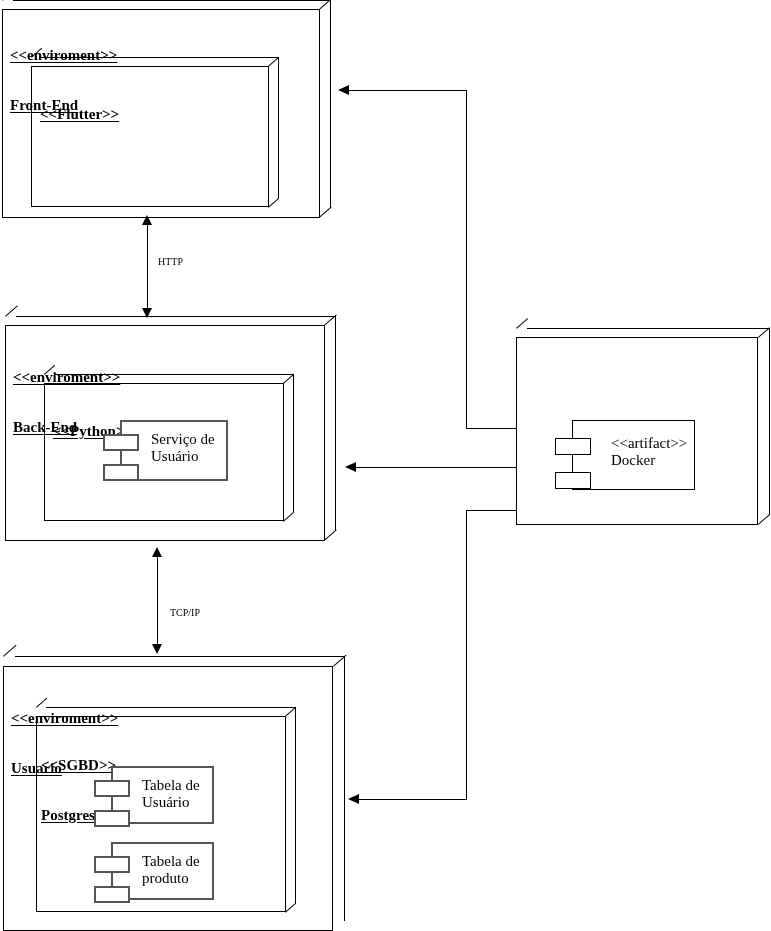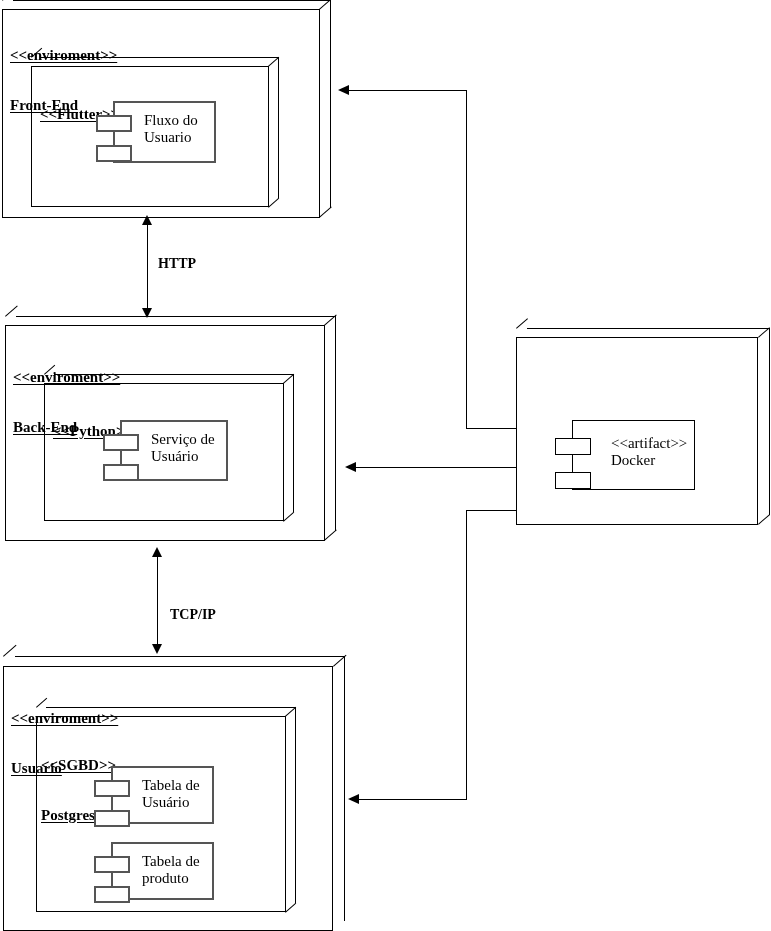--- a/index.html
+++ b/index.html
@@ -131,22 +131,22 @@
     border-bottom: 10px solid #000000;
   }
   .arrow.down {
     border-left: 5px solid transparent;
     border-right: 5px solid transparent;
     border-top: 10px solid #000000;
   }
 
   .conn-label {
     position: absolute;
-    font-weight: bold;
-    font-size: 14px;
+    font-weight: normal;
+    font-size: 10px;
     color: #000000;
     z-index: 7;
     white-space: nowrap;
   }
 </style>
 </head>
 <body>
 
 <div id="canvas">
 
@@ -169,27 +169,20 @@
     <div class="edge" style="left:247px; top:0px; width:1px; height:141px;"></div>
     <div class="edge" style="left:0px; top:0px; width:14px; height:1px; transform:rotate(-41deg); transform-origin:0 0;"></div>
     <div class="edge" style="left:237px; top:9px; width:14px; height:1px; transform:rotate(-41deg); transform-origin:0 0;"></div>
     <div class="edge" style="left:237px; top:150px; width:14px; height:1px; transform:rotate(-41deg); transform-origin:0 0;"></div>
     <div class="front" style="top:9px; height:141px; width:238px;"></div>
     <div class="node-label" style="left:9px; top:15px; font-size:15px;">
       <span class="stereo">&lt;&lt;Flutter&gt;&gt;</span>
     </div>
   </div>
 
-  <div class="component" style="left:96px; top:101px; width:120px; height:62px;">
-    <div class="body"></div>
-    <div class="tab t1"></div>
-    <div class="tab t2"></div>
-    <div class="ctext">Fluxo do
-Usuario</div>
-  </div>
 
   <div class="node" style="left:5px; top:316px; width:320px; height:225px;">
     <div class="edge" style="left:11px; top:0px; width:320px; height:1px;"></div>
     <div class="edge" style="left:330px; top:0px; width:1px; height:215px;"></div>
     <div class="edge" style="left:0px; top:0px; width:16px; height:1px; transform:rotate(-41deg); transform-origin:0 0;"></div>
     <div class="edge" style="left:319px; top:9px; width:16px; height:1px; transform:rotate(-41deg); transform-origin:0 0;"></div>
     <div class="edge" style="left:319px; top:224px; width:16px; height:1px; transform:rotate(-41deg); transform-origin:0 0;"></div>
     <div class="front" style="top:9px; height:216px; width:320px;"></div>
     <div class="node-label" style="left:8px; top:19px; font-size:15px;">
       <span class="stereo">&lt;&lt;enviroment&gt;&gt;</span>

